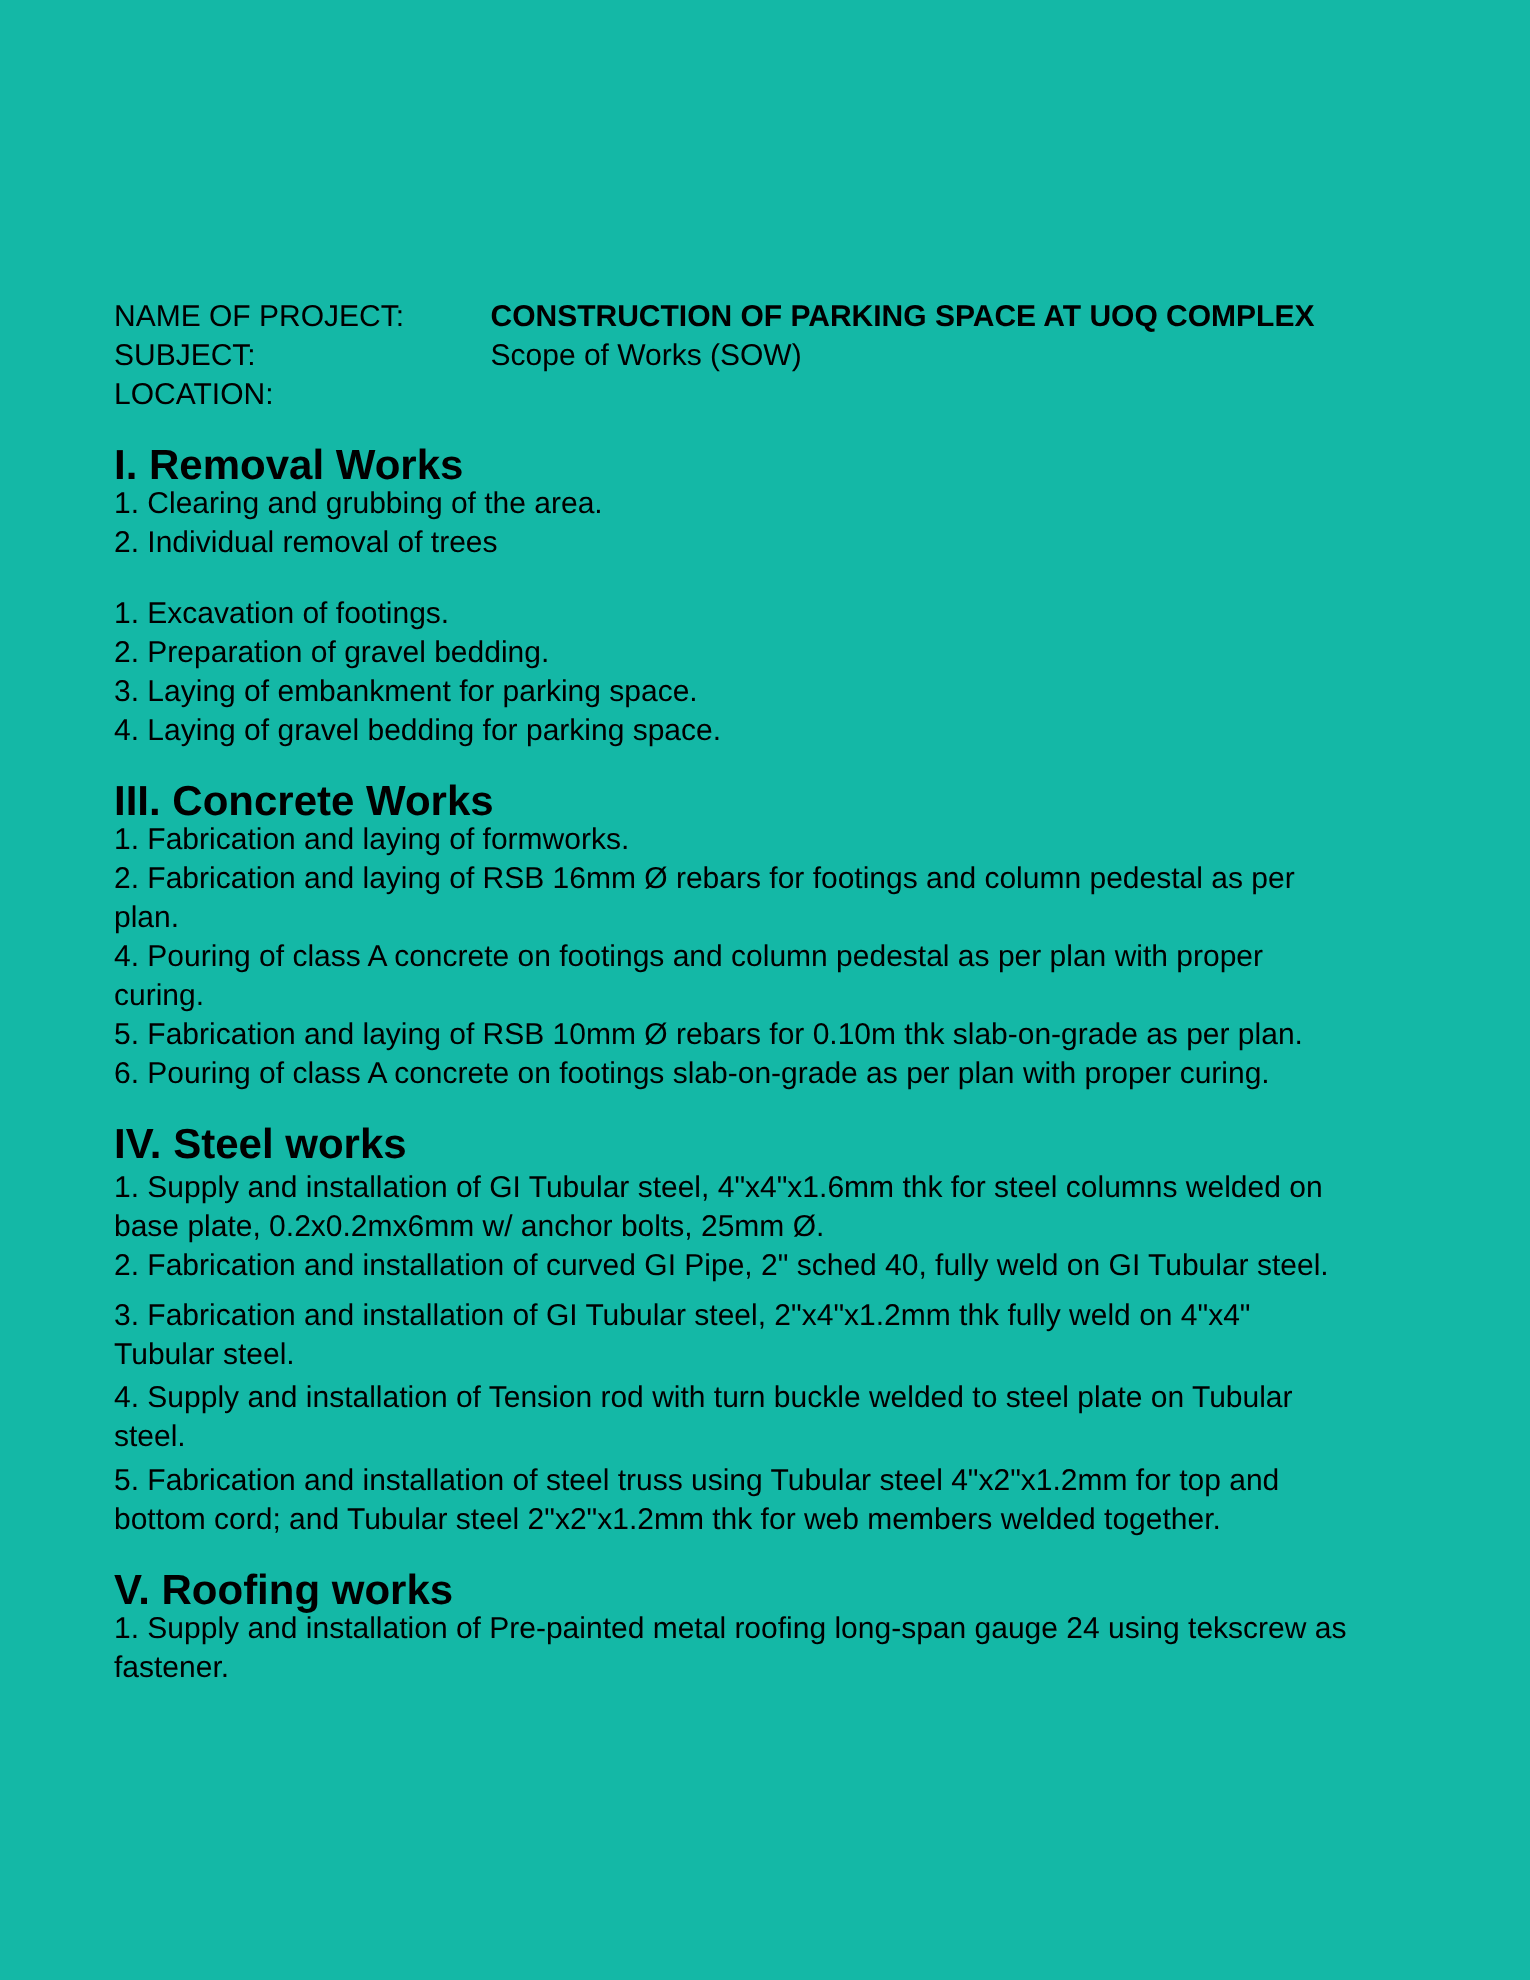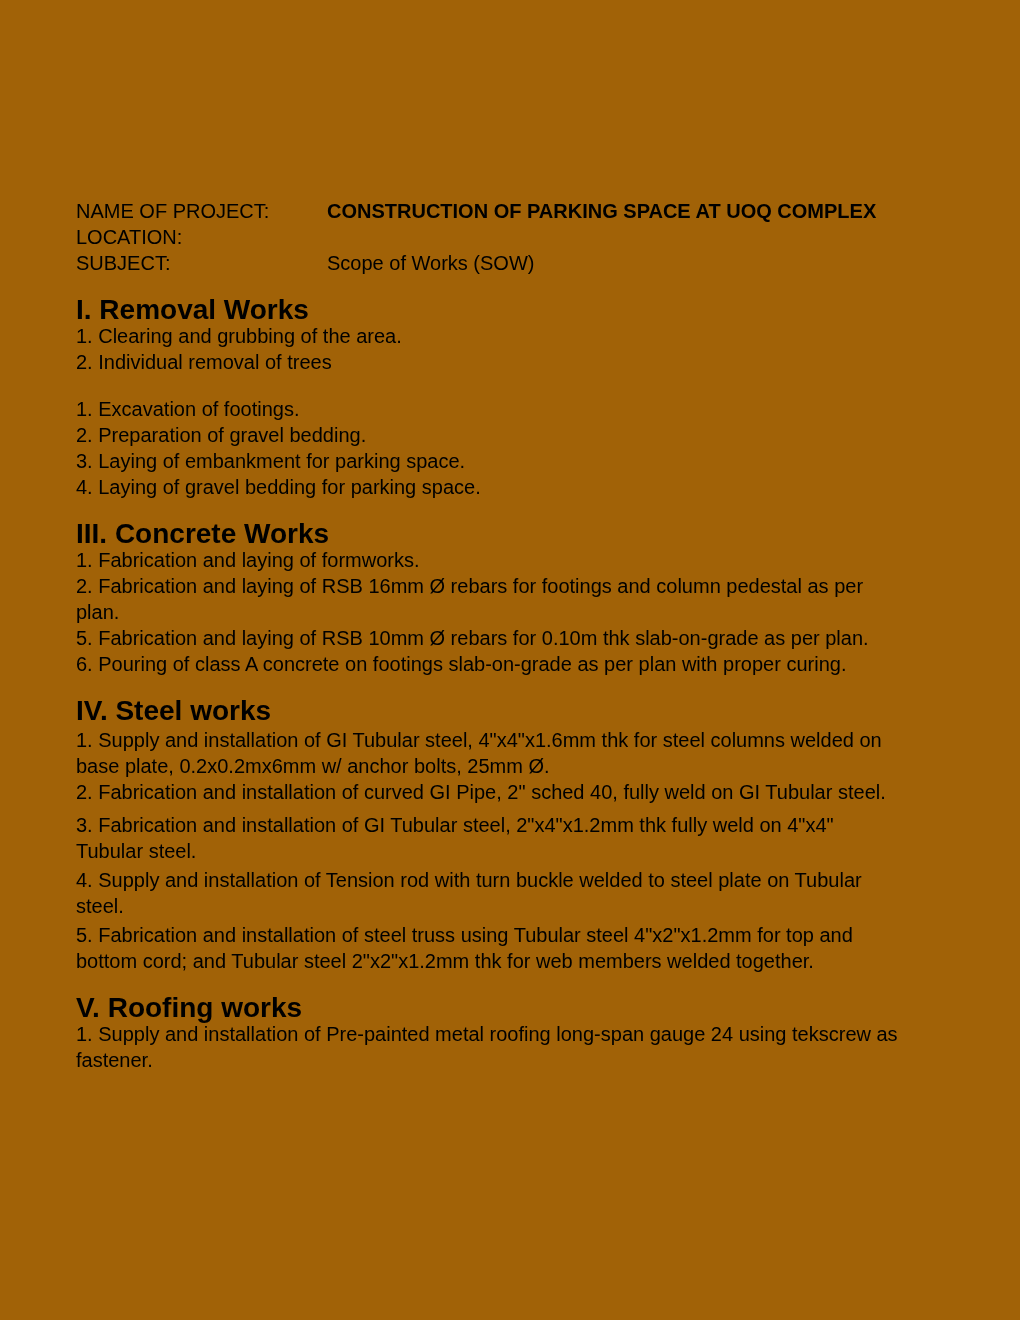--- a/index.html
+++ b/index.html
@@ -4,21 +4,21 @@
 <style>
   html, body {
     margin: 0;
     padding: 0;
     background: #ffffff;
   }
   .page {
     position: relative;
     width: 1020px;
     height: 1320px;
-    background: #a16207;
+    background: #14b8a6;
     overflow: hidden;
   }
   .content {
     position: absolute;
     left: 76px;
     top: 198px;
     width: 829px;
     font-family: "Liberation Sans", sans-serif;
     font-size: 20px;
     line-height: 26px;
@@ -59,46 +59,47 @@
 
 <div class="page">
   <div class="content">
 
     <div class="doc-header">
       <div class="hrow">
         <span class="hlabel">NAME OF PROJECT:</span>
         <span class="hvalue bold">CONSTRUCTION OF PARKING SPACE AT UOQ COMPLEX</span>
       </div>
       <div class="hrow">
+        <span class="hlabel">SUBJECT:</span>
+        <span class="hvalue">Scope of Works (SOW)</span>
+      </div>
+      <div class="hrow">
         <span class="hlabel">LOCATION:</span>
         <span class="hvalue"></span>
-      </div>
-      <div class="hrow">
-        <span class="hlabel">SUBJECT:</span>
-        <span class="hvalue">Scope of Works (SOW)</span>
       </div>
     </div>
 
     <div class="section">
       <h2 class="sec-title">I. Removal Works</h2>
       <p class="item">1. Clearing and grubbing of the area.</p>
       <p class="item">2. Individual removal of trees</p>
     </div>
 
     <div class="section">
       <p class="item">1. Excavation of footings.</p>
       <p class="item">2. Preparation of gravel bedding.</p>
       <p class="item">3. Laying of embankment for parking space.</p>
       <p class="item">4. Laying of gravel bedding for parking space.</p>
     </div>
 
     <div class="section">
       <h2 class="sec-title">III. Concrete Works</h2>
       <p class="item">1. Fabrication and laying of formworks.</p>
       <p class="item">2. Fabrication and laying of RSB 16mm Ø rebars for footings and column pedestal as per plan.</p>
+      <p class="item">4. Pouring of class A concrete on footings and column pedestal as per plan with proper curing.</p>
       <p class="item">5. Fabrication and laying of RSB 10mm Ø rebars for 0.10m thk slab-on-grade as per plan.</p>
       <p class="item">6. Pouring of class A concrete on footings slab-on-grade as per plan with proper curing.</p>
     </div>
 
     <div class="section">
       <h2 class="sec-title">IV. Steel works</h2>
       <p class="item mt-a">1. Supply and installation of GI Tubular steel, 4"x4"x1.6mm thk for steel columns welded on base plate, 0.2x0.2mx6mm w/ anchor bolts, 25mm Ø.</p>
       <p class="item mt-b">2. Fabrication and installation of curved GI Pipe, 2" sched 40, fully weld on GI Tubular steel.</p>
       <p class="item mt-c">3. Fabrication and installation of GI Tubular steel, 2"x4"x1.2mm thk fully weld on 4"x4" Tubular steel.</p>
       <p class="item mt-a">4. Supply and installation of Tension rod with turn buckle welded to steel plate on Tubular steel.</p>

